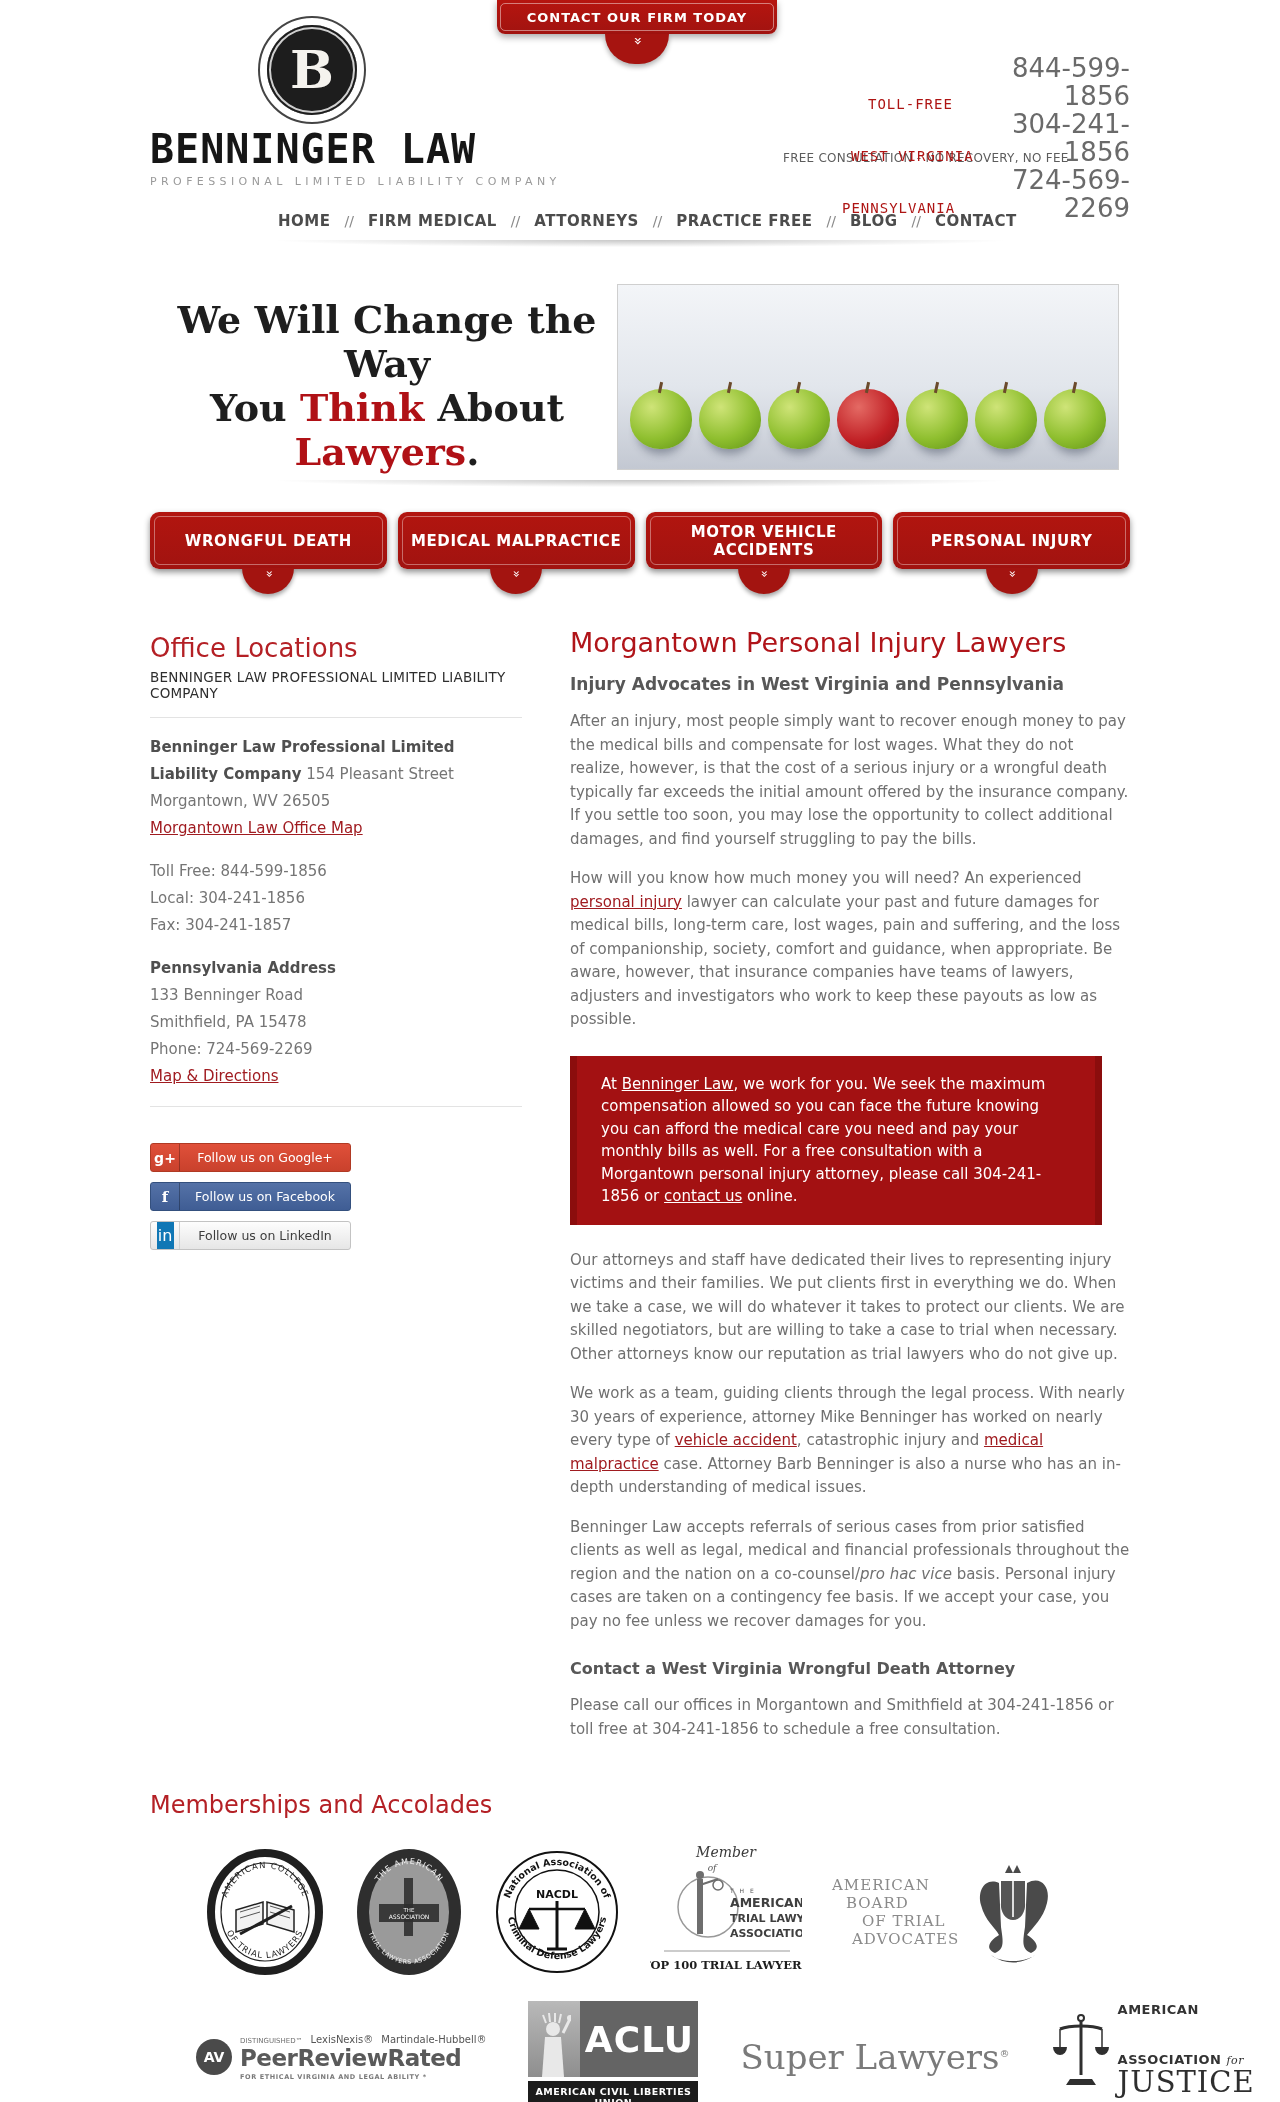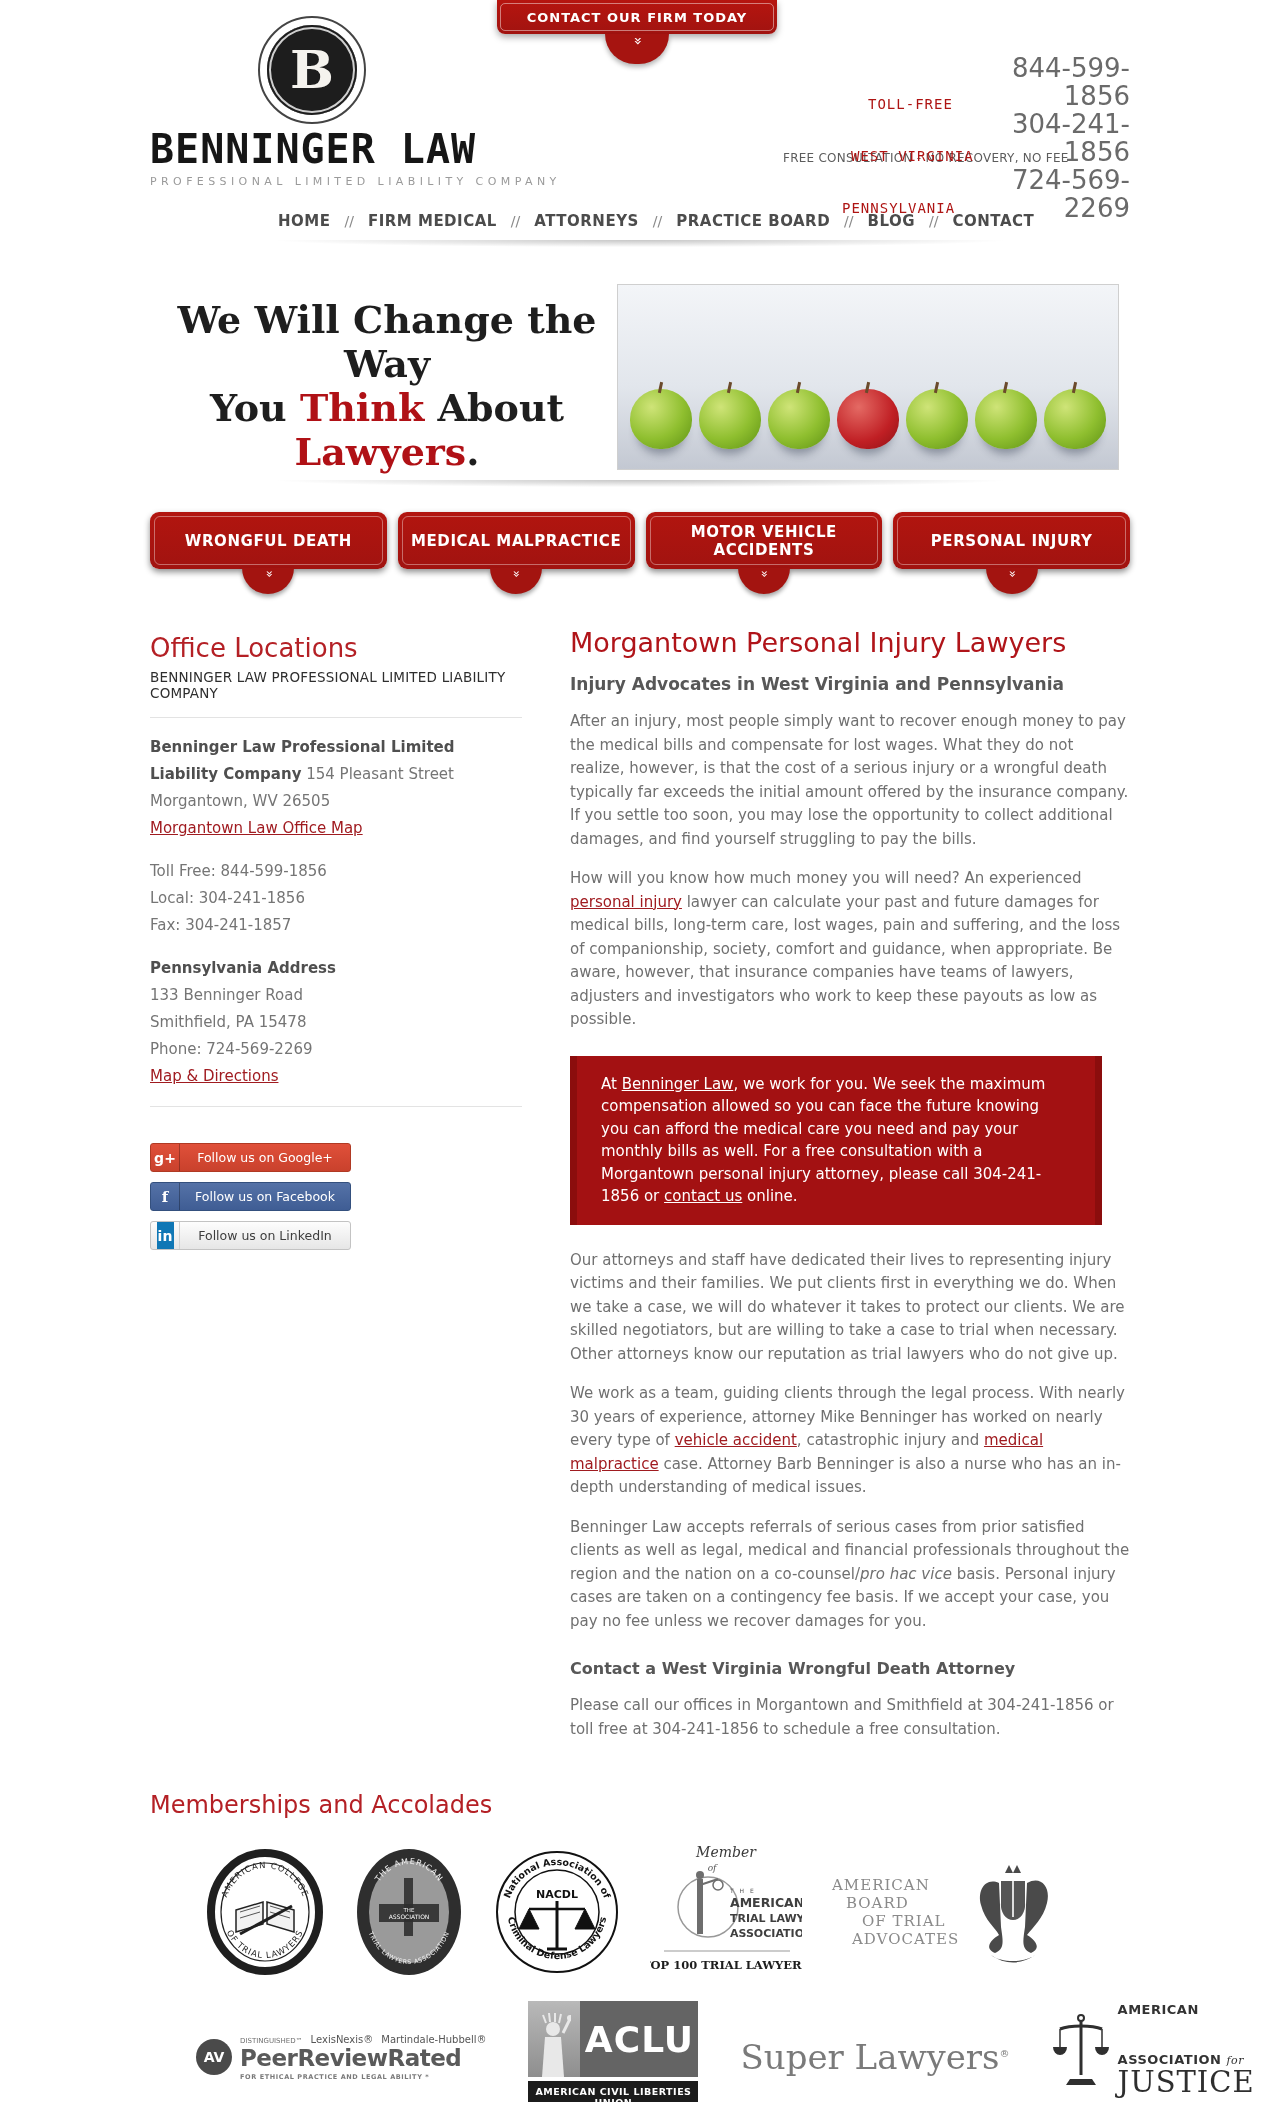--- a/index.html
+++ b/index.html
@@ -83,21 +83,21 @@
   .social{margin-top:36px;}
   .social-btn{width:199px;height:27px;border-radius:3px;display:flex;align-items:center;margin-bottom:10px;
     font-size:12.5px;overflow:hidden;}
   .social-btn .icon-box{width:28px;height:100%;display:flex;align-items:center;justify-content:center;flex:none;}
   .sb-gplus{background:linear-gradient(#e0503a,#c9412c);border:1px solid #b03a24;color:#fff;}
   .sb-gplus .icon-box{border-right:1px solid rgba(0,0,0,.28);font-weight:bold;font-size:14px;color:#fff;}
   .sb-fb{background:linear-gradient(#5572a7,#3f5d94);border:1px solid #34507e;color:#fff;}
   .sb-fb .icon-box{border-right:1px solid rgba(0,0,0,.3);font-family:"DejaVu Serif",serif;font-weight:bold;font-size:15px;color:#fff;}
   .sb-li{background:linear-gradient(#fdfdfd,#e6e6e6);border:1px solid #c3c3c3;color:#3d3d3d;}
   .sb-li .icon-box{border-right:1px solid #d2d2d2;}
-  .li-glyph{width:17px;height:32px;border-radius:3px;background:#1077b5;color:#fff;font-size:14px;font-weight:bold;
+  .li-glyph{width:17px;height:32px;border-radius:3px;background:#1077b5;color:#fff;font-size:16px;font-weight:normal;
     display:flex;align-items:center;justify-content:center;}
   .social-btn .s-label{flex:1;text-align:center;}
 
   .main-col{flex:1;min-width:0;padding-top:6px;}
   .main-title{color:#b01419;font-size:27px;font-weight:normal;margin:0 0 16px 0;}
   .main-sub{color:#575757;font-size:17px;font-weight:bold;margin:8px 0;}
   .main-col p{font-size:15px;line-height:23.5px;color:#707070;margin:16px 0;}
   .main-col a.inline-link{color:#a01b20;text-decoration:underline;}
   .callout{margin:24px 28px 24px 0;background:#a31112;border-left:7px solid #8b0d0d;border-right:7px solid #8b0d0d;
     padding:17px 24px;color:#fff;font-size:15px;line-height:22.5px;}
@@ -179,21 +179,21 @@
       <div>724-569-2269</div>
     </div>
 
     <nav class="nav">
       <a>HOME</a>
       <span class="sep">//</span>
       <a>FIRM MEDICAL</a>
       <span class="sep">//</span>
       <a>ATTORNEYS</a>
       <span class="sep">//</span>
-      <a>PRACTICE BOARD</a>
+      <a>PRACTICE FREE</a>
       <span class="sep">//</span>
       <a>BLOG</a>
       <span class="sep">//</span>
       <a>CONTACT</a>
     </nav>
 
     <div class="section-shadow"></div>
   </div>
 
   <div class="hero">
@@ -408,21 +408,21 @@
 
       <div class="av-badge badge">
         <div class="av-circle">AV</div>
         <div class="av-right">
           <div class="av-top">
             <span>DISTINGUISHED™</span>
             <span class="lex">LexisNexis®</span>
             <span class="lex">Martindale-Hubbell®</span>
           </div>
           <div class="av-main">PeerReviewRated</div>
-          <div class="av-tag">FOR ETHICAL PRACTICE AND LEGAL ABILITY *</div>
+          <div class="av-tag">FOR ETHICAL VIRGINIA AND LEGAL ABILITY *</div>
         </div>
       </div>
 
       <div class="aclu badge">
         <div class="aclu-main">
           <div class="aclu-statue">
             <svg width="34" height="64" viewBox="0 0 34 64">
               <path d="M6,2 L9,10 M12,0 L13,9 M18,0 L18,9 M24,1 L22,10" stroke="#e8e8e8" stroke-width="2" fill="none"></path>
               <circle cx="16" cy="16" r="7" fill="#e8e8e8"></circle>
               <path d="M8,24 h16 l3,40 h-22 Z" fill="#e8e8e8"></path>

